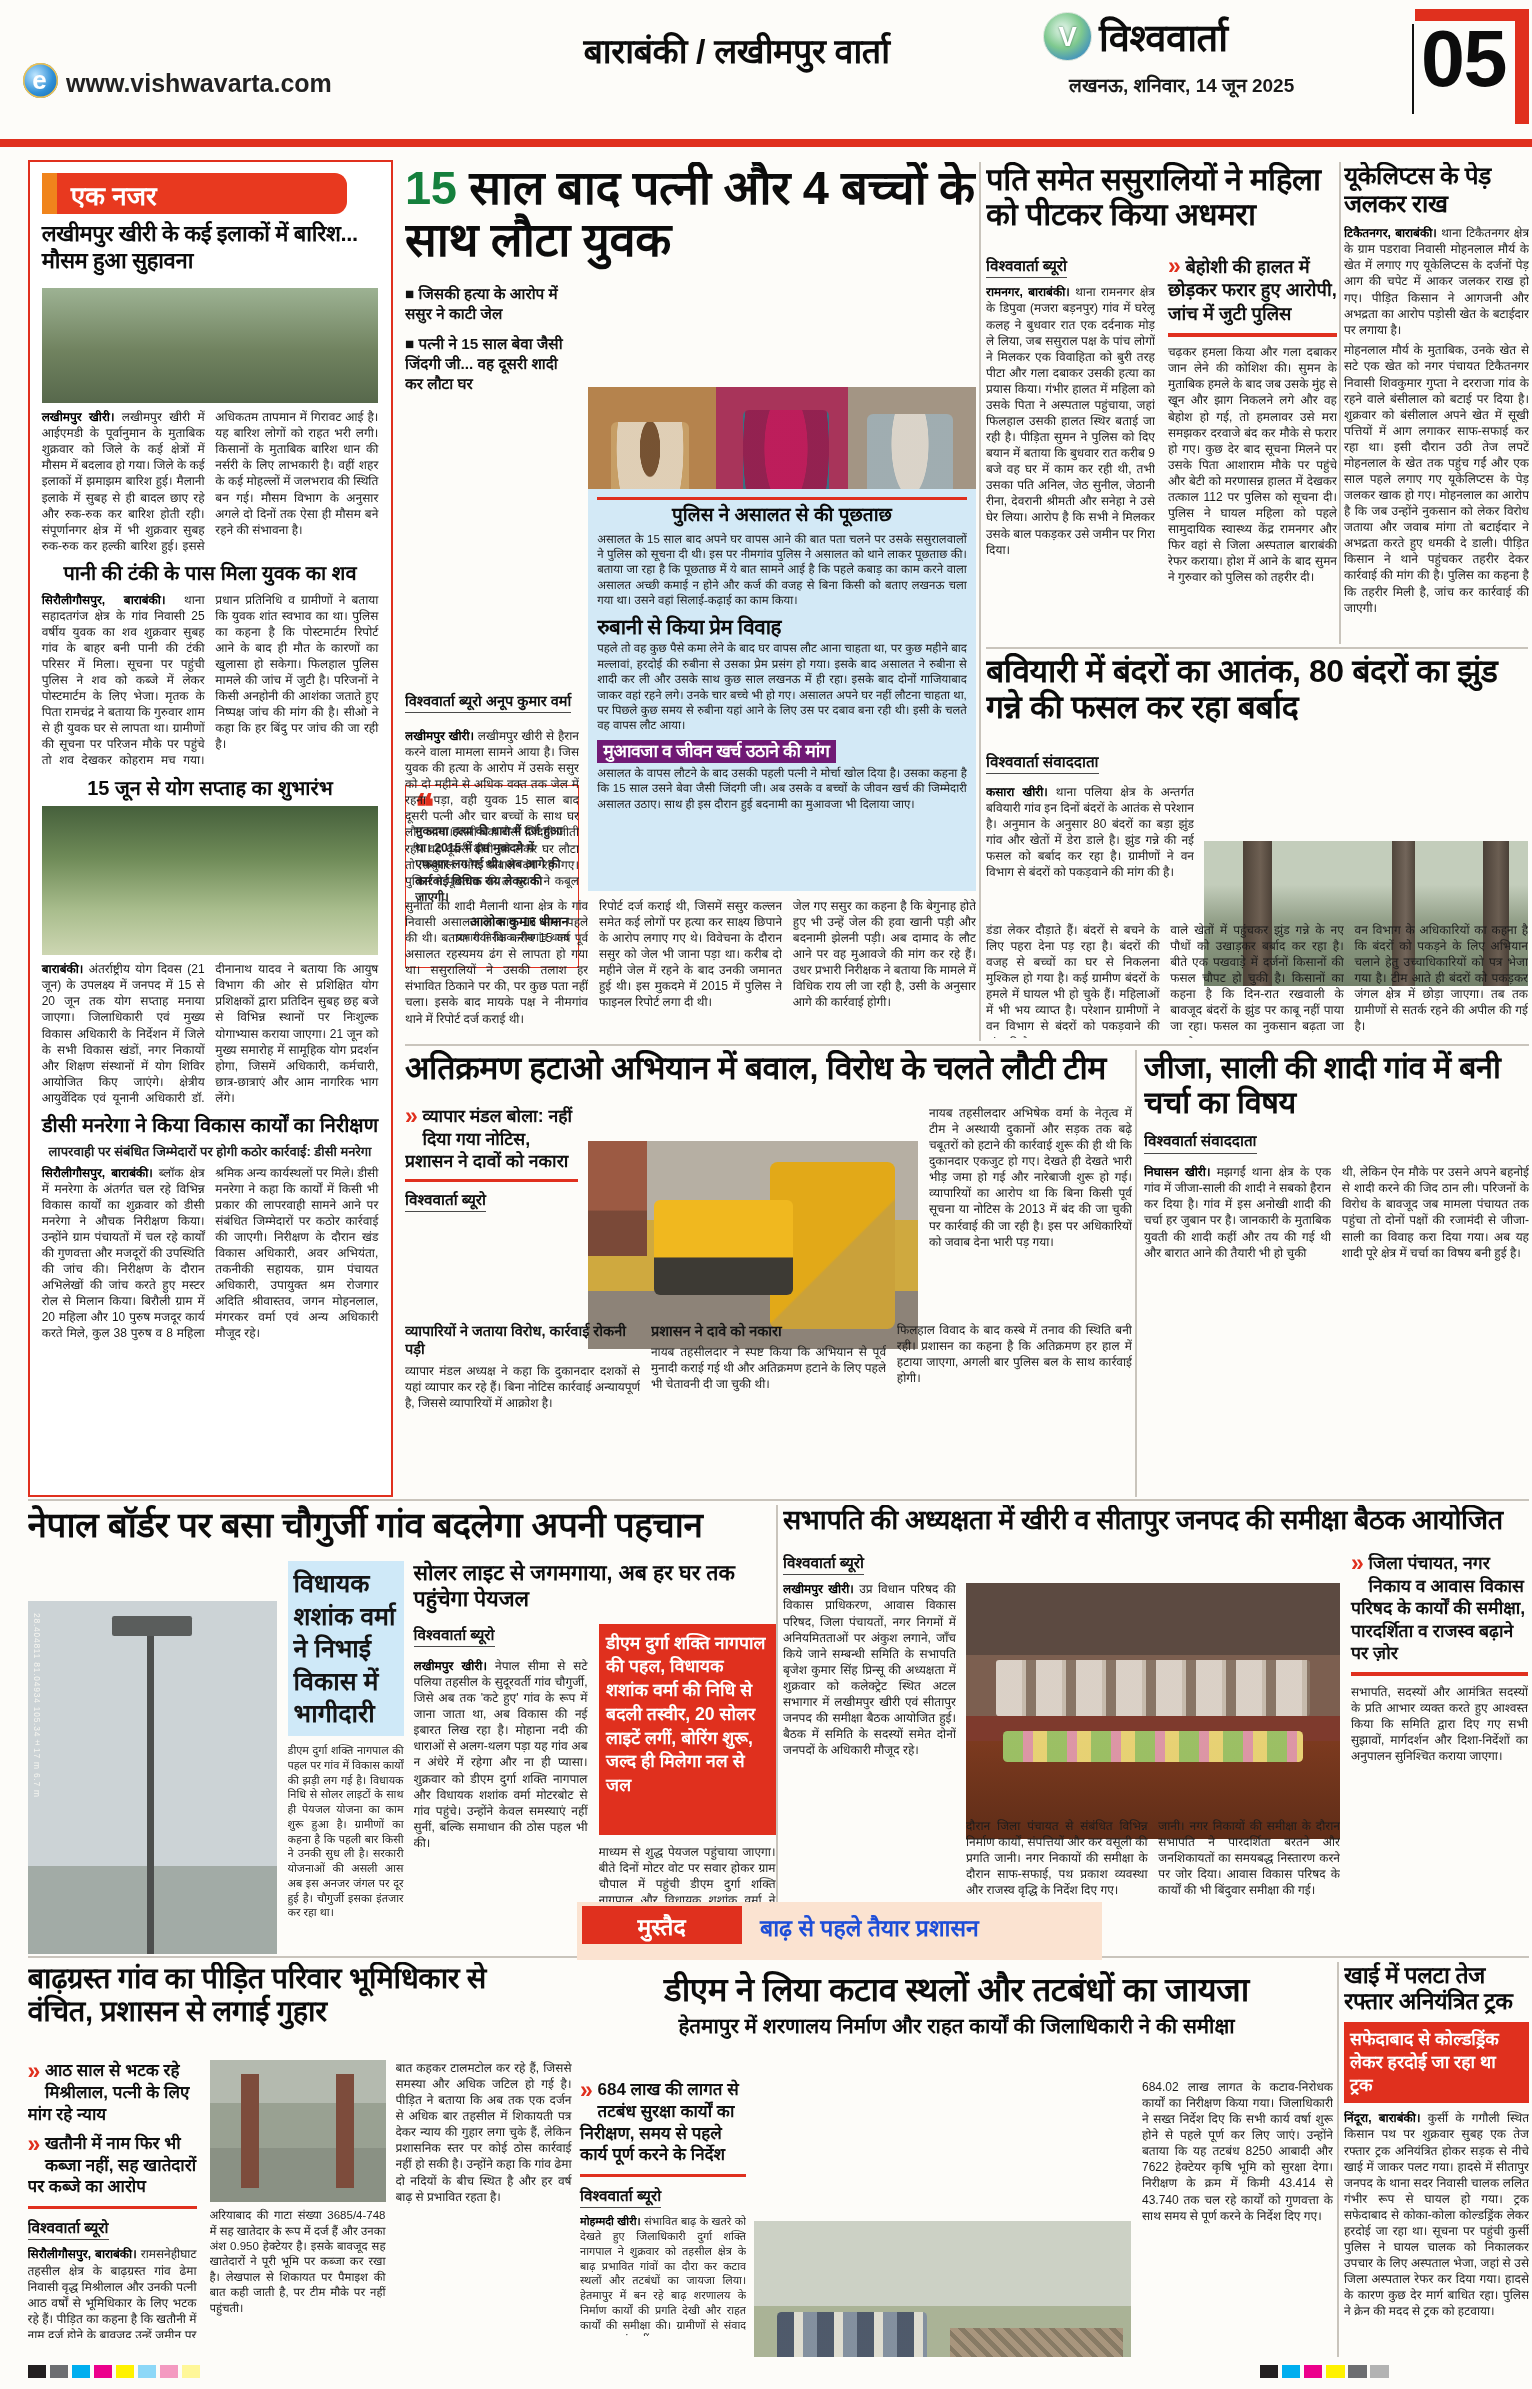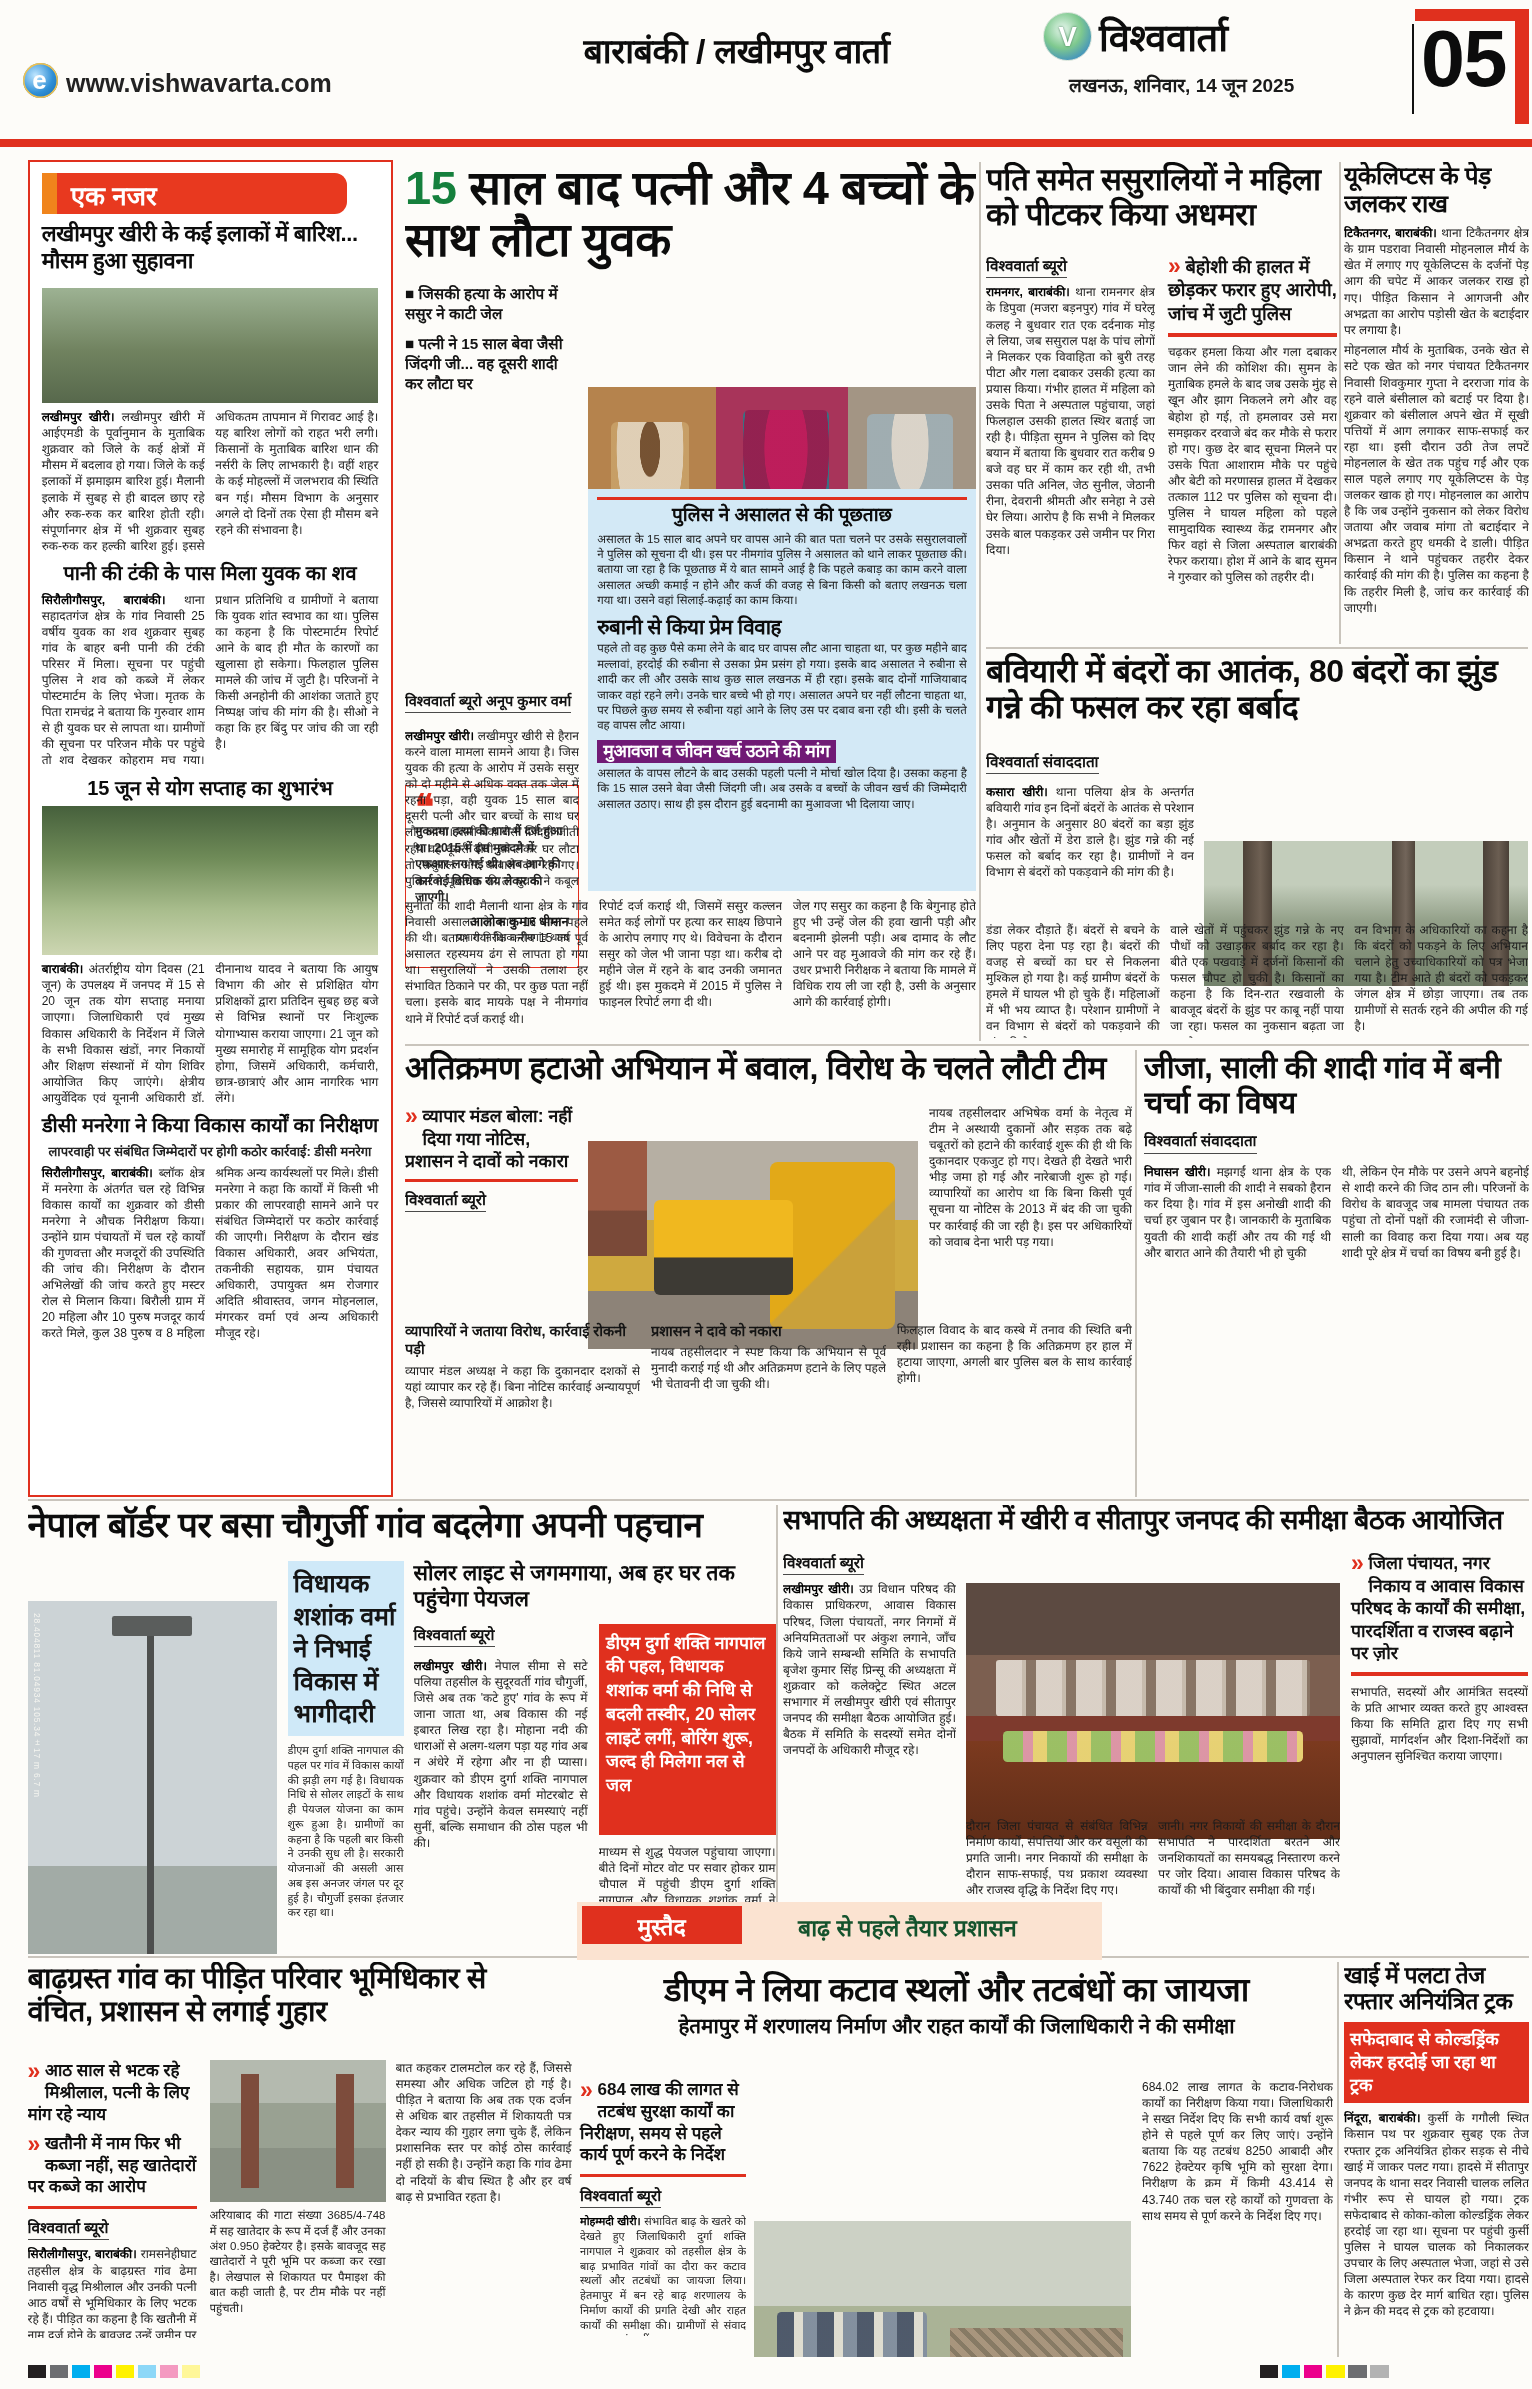--- a/index.html
+++ b/index.html
@@ -262,21 +262,21 @@
         <div class="abs" style="left:72%;top:10%;width:10%;height:80%;background:#7d4c3c;"></div>
       </div>
       <p class="body-text ovh" style="height:142px;margin-top:6.1px;font-size:11.5px;">अरियाबाद की गाटा संख्या 3685/4-748 में सह खातेदार के रूप में दर्ज हैं और उनका अंश 0.950 हेक्टेयर है। इसके बावजूद सह खातेदारों ने पूरी भूमि पर कब्जा कर रखा है। लेखपाल से शिकायत पर पैमाइश की बात कही जाती है, पर टीम मौके पर नहीं पहुंचती।</p>
     </div>
     <p class="body-text abs ovh" style="left:368px;top:98px;width:176px;height:290px;">बात कहकर टालमटोल कर रहे हैं, जिससे समस्या और अधिक जटिल हो गई है। पीड़ित ने बताया कि अब तक एक दर्जन से अधिक बार तहसील में शिकायती पत्र देकर न्याय की गुहार लगा चुके हैं, लेकिन प्रशासनिक स्तर पर कोई ठोस कार्रवाई नहीं हो सकी है। उन्होंने कहा कि गांव ढेमा दो नदियों के बीच स्थित है और हर वर्ष बाढ़ से प्रभावित रहता है।</p>
   </div>
 
   <div class="abs ovh" style="left:577px;top:1902px;width:759px;height:455px;">
     <div style="position:relative;width:525px;height:58px;background:#fbe3d1;">
       <div class="abs" style="left:4.6px;top:3.8px;width:160px;height:38px;background:#e0301e;color:#fff;font-weight:bold;font-size:23px;text-align:center;padding-top:3.8px;">मुस्तैद</div>
-      <div class="abs" style="left:183px;top:9.2px;font-weight:bold;font-size:23px;color:#14532d;margin-left:38px;">बाढ़ से पहले तैयार प्रशासन</div>
+      <div class="abs" style="left:183px;top:9.2px;font-weight:bold;font-size:23px;color:#1d4ed8;">बाढ़ से पहले तैयार प्रशासन</div>
     </div>
     <div class="hl" style="font-size:33px;margin-top:10.7px;text-align:center;">डीएम ने लिया कटाव स्थलों और तटबंधों का जायजा</div>
     <div class="subhead-c" style="font-size:20.6px;margin-top:6.1px;">हेतमापुर में शरणालय निर्माण और राहत कार्यों की जिलाधिकारी ने की समीक्षा</div>
     <div class="abs" style="left:3.1px;top:177px;width:166px;">
       <div><span class="chev">»</span><span class="bullet-head" style="font-size:17px;">684 लाख की लागत से तटबंध सुरक्षा कार्यों का निरीक्षण, समय से पहले कार्य पूर्ण करने के निर्देश</span></div>
       <div class="rule-red" style="margin:7.6px 0;"></div>
       <span class="byline">विश्ववार्ता ब्यूरो</span>
       <p class="body-text ovh" style="height:122px;font-size:11px;"><b>मोहम्मदी खीरी।</b> <span>संभावित बाढ़ के खतरे को देखते हुए जिलाधिकारी दुर्गा शक्ति नागपाल ने शुक्रवार को तहसील क्षेत्र के बाढ़ प्रभावित गांवों का दौरा कर कटाव स्थलों और तटबंधों का जायजा लिया। हेतमापुर में बन रहे बाढ़ शरणालय के निर्माण कार्यों की प्रगति देखी और राहत कार्यों की समीक्षा की। ग्रामीणों से संवाद कर समस्याएं सुनीं।</span></p>
     </div>
     <div class="photo abs" style="left:177px;top:182px;width:377px;height:267px;background:linear-gradient(180deg,#ccd1c5 0 32%,#aab396 32% 60%,#8d9577 60% 100%);">

